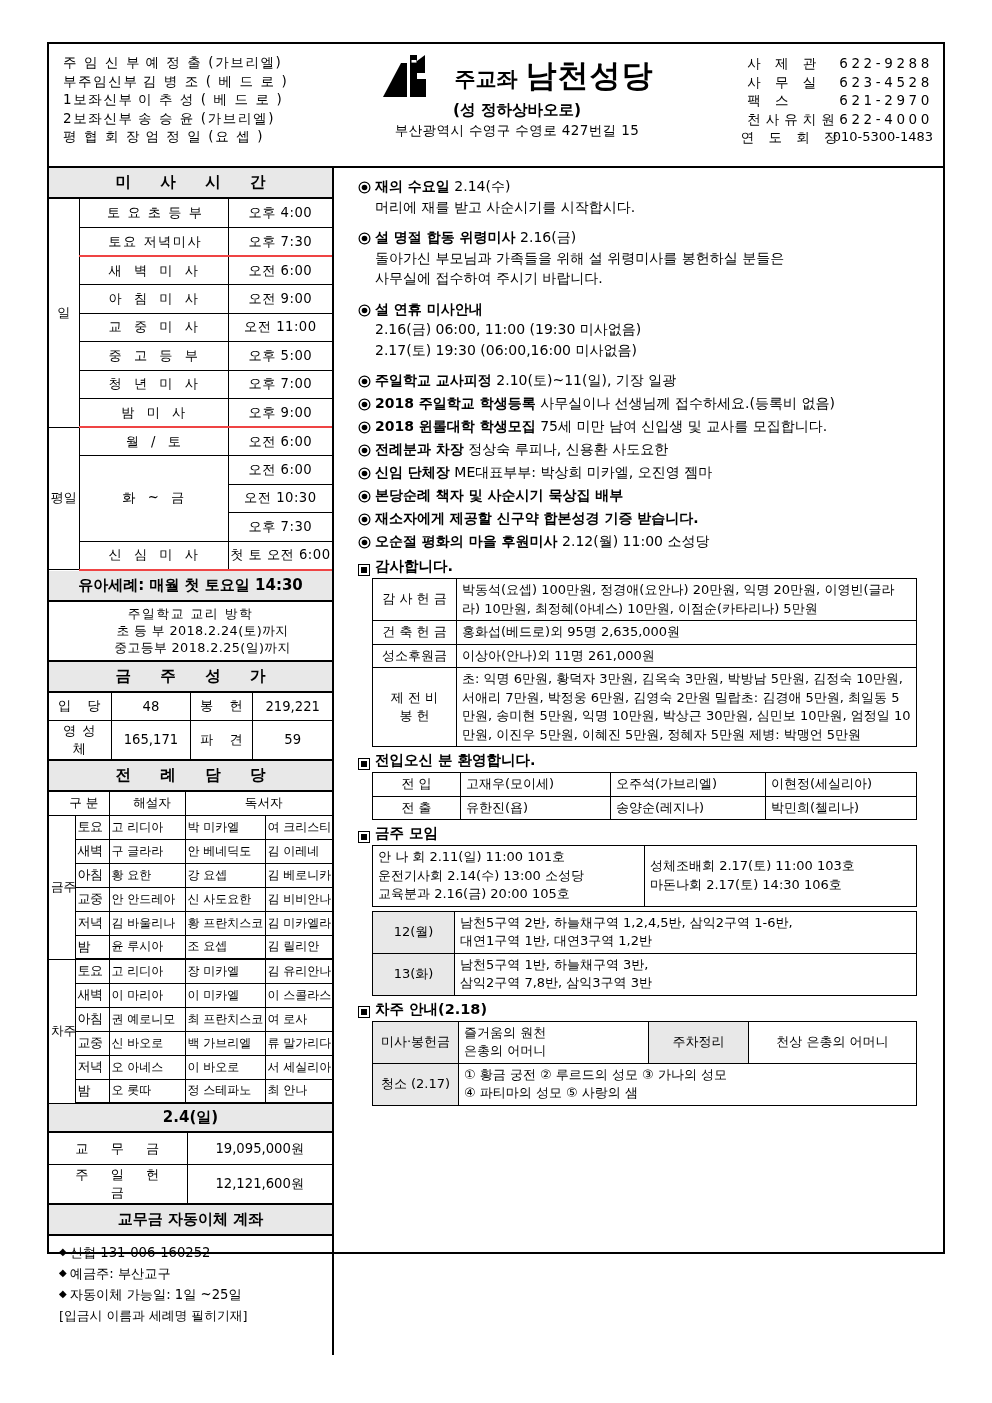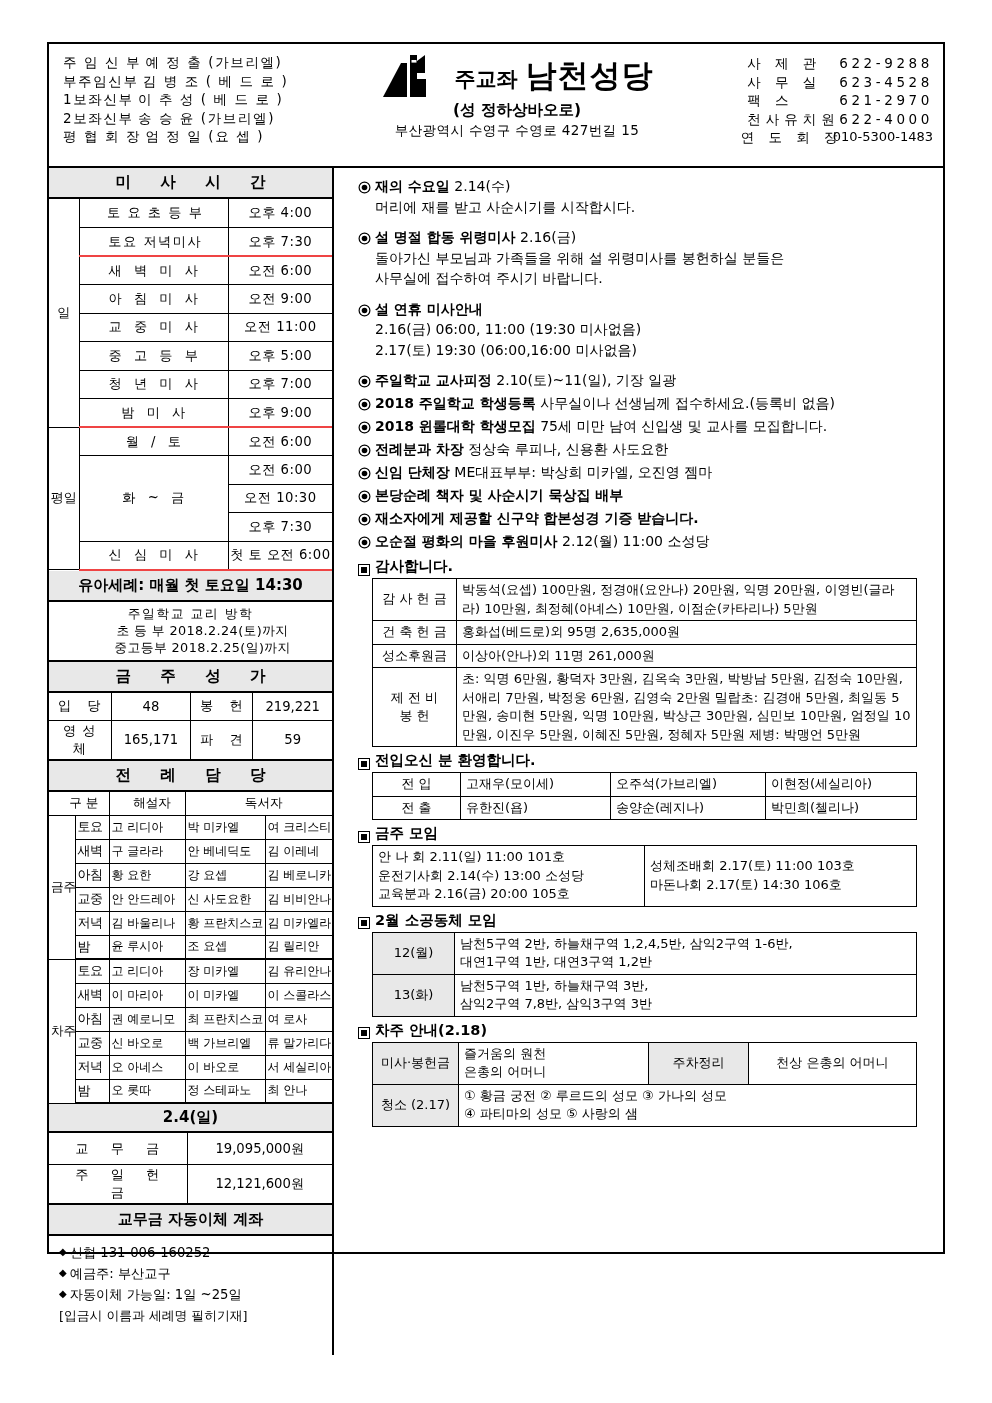--- a/index.html
+++ b/index.html
@@ -693,29 +693,20 @@
             <div>교육분과   2.16(금) 20:00 105호</div>
           </td>
           <td>
             <div>성체조배회 2.17(토) 11:00 103호</div>
             <div>마돈나회   2.17(토) 14:30 106호</div>
           </td>
         </tr>
       </tbody>
         </table>
 
-      <div class="sec-head">
-        <span class="bullet-sq">
-          <svg width="12" height="12" viewBox="0 0 12 12">
-              <rect x="0.5" y="0.5" width="11" height="11" fill="none" stroke="#000"></rect>
-              <rect x="3" y="3" width="6" height="6" fill="#000"></rect>
-            </svg>
-        </span>
-        <span class="st">2월 소공동체 모임</span>
-      </div>
       <table class="rt">
         <colgroup>
             <col style="width:82px">
             <col>
           </colgroup>
         <tbody>
             <tr>
           <td class="lab grey">12(월)</td>
           <td>
             <div>남천5구역 2반, 하늘채구역 1,2,4,5반, 삼익2구역 1-6반,</div>

